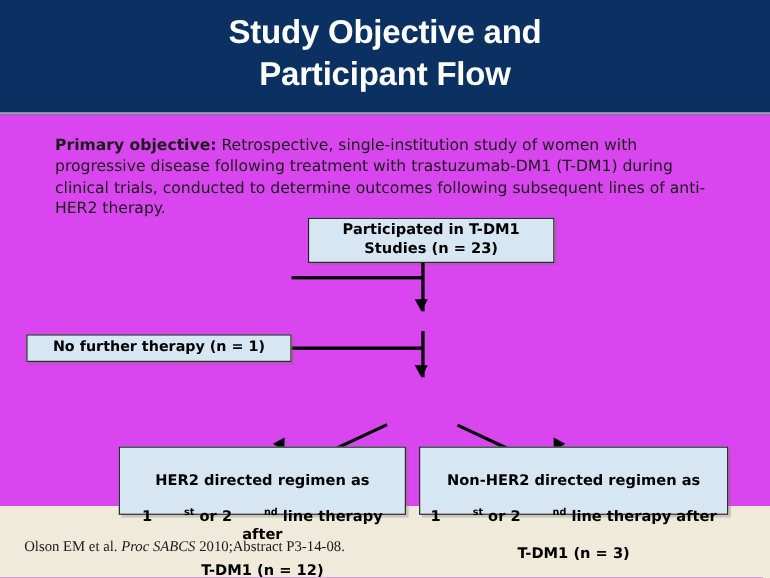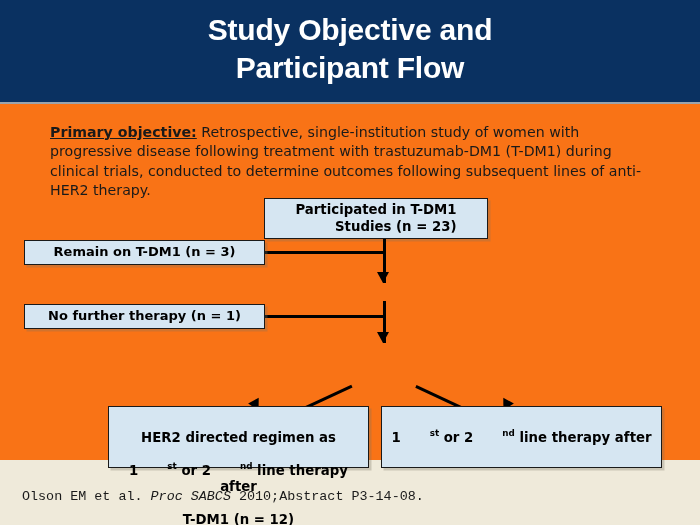--- a/index.html
+++ b/index.html
@@ -11,21 +11,21 @@
     height: 525px;
     background: #EFEADA;
     font-family: "DejaVu Sans", sans-serif;
     overflow: hidden;
     position: relative;
   }
   #slide {
     position: relative;
     width: 700px;
     height: 460px;
-    background: #f97316;
+    background: #d946ef;
   }
 
   
   #header {
     position: absolute;
     left: 0; top: 0;
     width: 700px;
     height: 104px;
     background: #0A3161;
     border-bottom: 2px solid #9BA3AD;
@@ -50,21 +50,20 @@
     position: absolute;
     left: 50px; top: 123px;
     width: 610px;
     font-family: "DejaVu Sans", sans-serif;
     font-size: 14.2px;
     line-height: 19.4px;
     color: #1A1A1A;
   }
   #objective .lead {
     font-weight: bold;
-    text-decoration: underline;
   }
 
   
   #flow {
     position: absolute;
     left: 0; top: 0;
     width: 700px;
     height: 525px;
   }
   .node {
@@ -120,21 +119,21 @@
     font-size: 0.66em;
     vertical-align: super;
     line-height: 0;
     margin-left: 29px;
   }
 
   
   #citation {
     position: absolute;
     left: 22px; top: 489px;
-    font-family: Liberation Mono, monospace;
+    font-family: Liberation Serif, serif;
     font-size: 13.4px;
     color: #1A1A1A;
   }
   #citation .ital { font-style: italic; }
 </style>
 </head>
 <body>
 
 <div id="slide">
 
@@ -142,29 +141,28 @@
     <div id="header-title">Study Objective and
 Participant Flow</div>
   </div>
 
   <div id="objective">
     <span class="lead">Primary objective:</span><span> Retrospective, single-institution study of women with progressive disease following treatment with trastuzumab-DM1 (T-DM1) during clinical trials, conducted to determine outcomes following subsequent lines of anti-HER2 therapy.</span>
   </div>
 
   <div id="flow">
 
-    <div class="node" style="left:264px; top:198px; width:224px; height:41px;text-align:right;">Participated in T-DM1
+    <div class="node" style="left:280px; top:198px; width:224px; height:41px;">Participated in T-DM1
 Studies (n = 23)</div>
 
     <div class="conn v" style="left:383px; top:239px; height:44px;"></div>
     <div class="arrowhead" style="left:377px; top:272px;"></div>
 
     <div class="conn h" style="left:265px; top:251px; width:120px;"></div>
 
-    <div class="node small" style="left:24px; top:240px; width:241px; height:25px;">Remain on T-DM1 (n = 3)</div>
 
 
     <div class="conn v" style="left:383px; top:301px; height:42px;"></div>
     <div class="arrowhead" style="left:377px; top:332px;"></div>
 
     <div class="conn h" style="left:265px; top:315px; width:120px;"></div>
 
     <div class="node small" style="left:24px; top:304px; width:241px; height:25px;">No further therapy (n = 1)</div>
 
 
@@ -174,21 +172,23 @@
     <div class="diag" style="left:416px; top:385px; width:98px; transform:rotate(25deg);"></div>
     <div class="diag-head" style="left:500px; top:400px; transform:rotate(28deg);"></div>
 
     <div class="node" style="left:108px; top:406px; width:261px; height:62px; display:block; padding-top:6px;text-align:center;">
       <div>HER2 directed regimen as</div>
       <div><span>1</span><sup>st</sup><span> or 2</span><sup>nd</sup><span> line therapy after</span></div>
       <div>T-DM1 (n = 12)</div>
     </div>
 
     <div class="node" style="left:381px; top:406px; width:281px; height:62px; display:block; padding-top:6px;">
+      <div>Non-HER2 directed regimen as</div>
       <div><span>1</span><sup>st</sup><span> or 2</span><sup>nd</sup><span> line therapy after</span></div>
+      <div>T-DM1 (n = 3)</div>
     </div>
 
   </div>
 
   <div id="citation">
     <span>Olson EM et al. </span><span class="ital">Proc SABCS</span><span> 2010;Abstract P3-14-08.</span>
   </div>
 
 </div>
 

